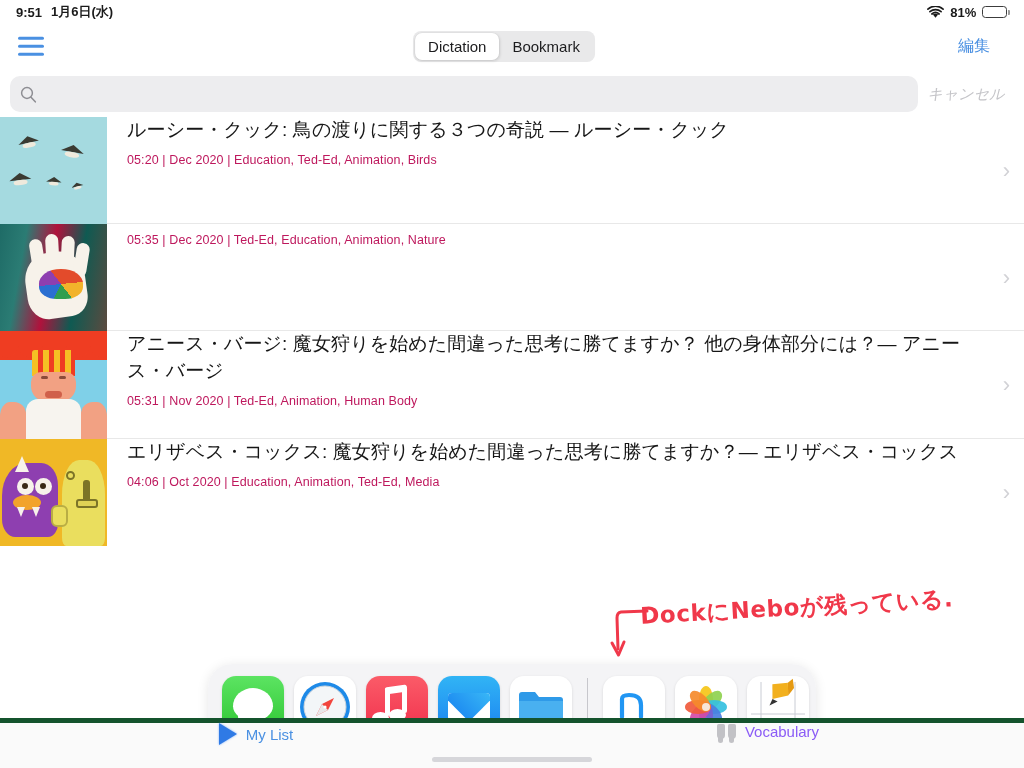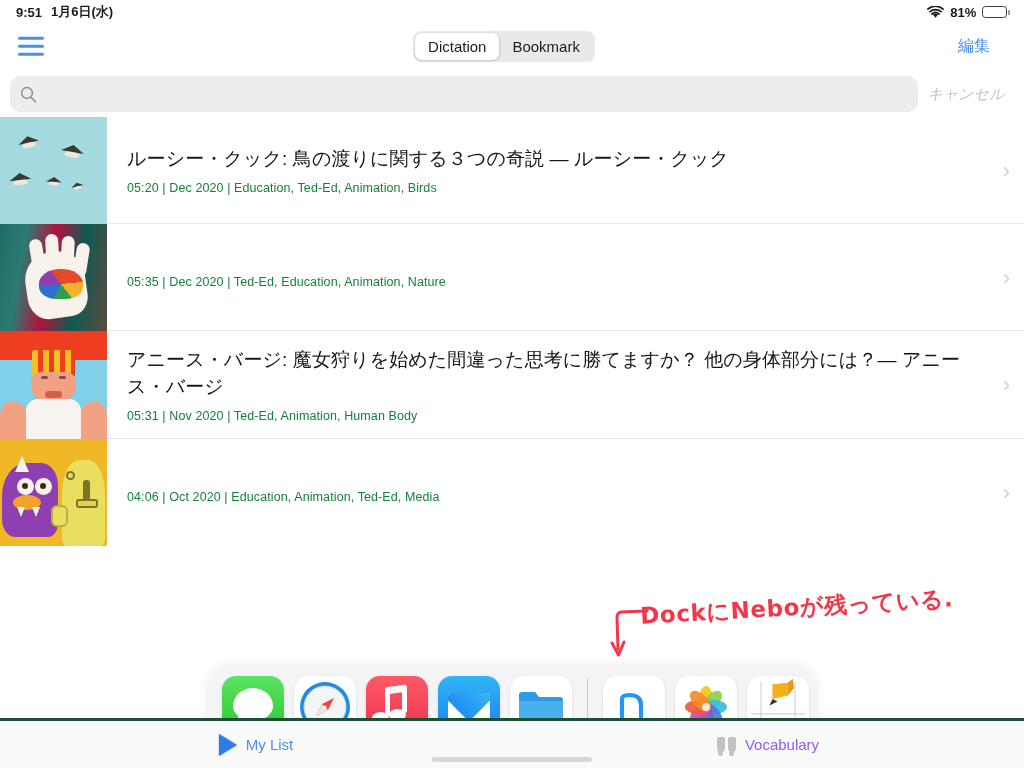--- a/index.html
+++ b/index.html
@@ -90,34 +90,34 @@
   
   .list { position: absolute; top: 117px; left: 0; width: 1024px; }
   .row {
     position: relative; display: flex; align-items: stretch;
     background: #fff; cursor: pointer;
   }
   .thumb {
     flex: 0 0 107px; width: 107px; position: relative; overflow: hidden;
   }
   .row-body {
-    flex: 1; display: flex; flex-direction: column; justify-content: center;
+    flex: 1; display: flex; flex-direction: column; justify-content: flex-start;
     padding: 0 40px 0 20px; position: relative;
   }
   .row-sep {
     position: absolute; left: 0; right: -40px; bottom: 0; height: 1px;
     background: #e8e8e8;
   }
   .row:last-child .row-sep { display: none; }
   .row-title {
     font-size: 19px; color: #161616; line-height: 1.42;
     letter-spacing: .1px;
   }
   .row-meta {
-    font-size: 12.5px; color: #15803d; margin-top: 9px; letter-spacing: .1px;
+    font-size: 12.5px; color: #be185d; margin-top: 9px; letter-spacing: .1px;
   }
   .chevron {
     position: absolute; right: 14px; top: 50%; transform: translateY(-50%);
     color: #d2d2d6; font-size: 22px; line-height: 1; font-weight: 300;
   }
 
   
   .tb { position: absolute; inset: 0; }
   
   .tb-birds { background: #a5dae0; }
@@ -289,22 +289,22 @@
   }
   .envelope:after {
     content: ""; position: absolute; left: 3px; top: -15px;
     width: 36px; height: 36px; background: linear-gradient(180deg,#39b8f6,#1f8ef1);
     transform: rotate(45deg); border-radius: 4px;
   }
 
   
   .tabbar {
     position: absolute; bottom: 0; left: 0; width: 1024px; height: 50px;
-    background: #fafafa; border-top: 3px solid #14532d;
-    display: flex; align-items: center;
+    background: #fafafa; border-top: 5px solid #14532d;
+    display: flex; align-items: flex-start;
   }
   .tab {
     flex: 1; display: flex; align-items: center; justify-content: center;
     gap: 9px; font-size: 15px; cursor: pointer;
   }
   .tab.active { color: #4a90e2; }
   .tab.inactive { color: #8b5cf6; }
   .play-tri {
     width: 0; height: 0;
     border-top: 11px solid transparent; border-bottom: 11px solid transparent;
@@ -446,20 +446,21 @@
           <div class="tooth" style="left:16%"></div>
           <div class="tooth" style="left:30%"></div>
           <div class="ybody"></div>
           <div class="yeye" style="right:30%"></div>
           <div class="ynose"></div>
           <div class="ymouth"></div>
           <div class="yhand"></div>
         </div>
       </div>
       <div class="row-body">
+        <div class="row-title">エリザベス・コックス: 魔女狩りを始めた間違った思考に勝てますか？― エリザベス・コックス</div>
         <div class="row-meta">04:06 | Oct 2020 | Education, Animation, Ted-Ed, Media</div>
 
       </div>
       <span class="chevron">›</span>
     </div>
 
   </div>
 
   <div class="annotation">DockにNeboが残っている.</div>
   <svg class="arrow-svg" width="46" height="56" viewBox="0 0 46 56">

